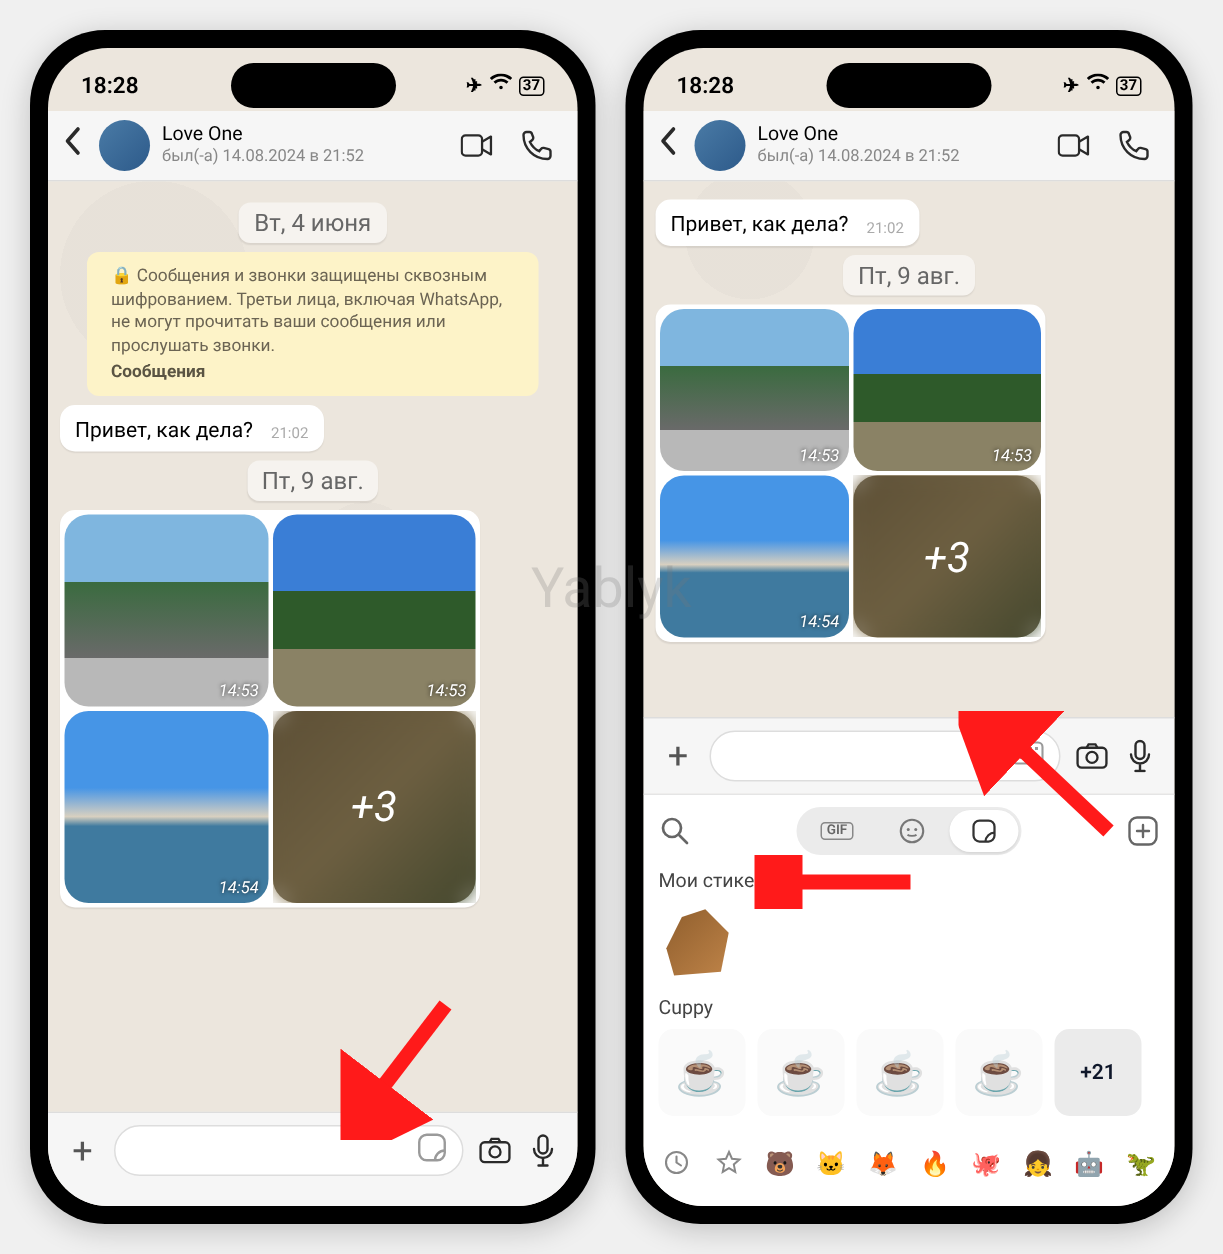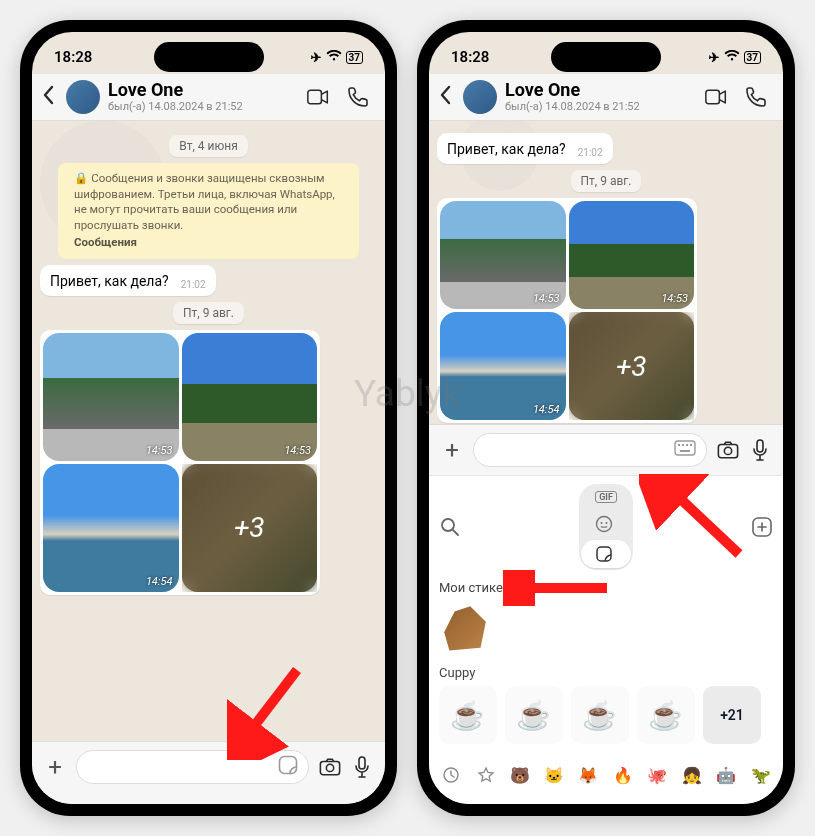--- a/index.html
+++ b/index.html
@@ -61,37 +61,37 @@
     gap: 8px;
   }
   .back-chevron { font-size: 22px; color: #333; width: 16px; }
   .avatar {
     width: 34px;
     height: 34px;
     border-radius: 50%;
     background: linear-gradient(135deg,#4a7ba6,#2d5a8a);
   }
   .contact-info { flex: 1; line-height: 1.15; }
-  .contact-name { font-size: 18px; font-weight: 700; }
+  .contact-name { font-size: 13px; font-weight: 400; }
   .contact-status { font-size: 11px; color: #888; }
   .header-actions { display: flex; gap: 18px; padding-right: 6px; }
   .icon { width: 22px; height: 22px; display: inline-flex; align-items: center; justify-content: center; }
   .chat-body {
     flex: 1;
     background: #ece6dd;
     background-image: radial-gradient(circle at 20% 10%, rgba(0,0,0,.02) 10%, transparent 10%),
                       radial-gradient(circle at 60% 40%, rgba(0,0,0,.02) 8%, transparent 8%);
     overflow-y: auto;
     padding: 8px;
     position: relative;
   }
   .date-pill {
     background: #f6f3ef;
     color: #666;
-    font-size: 12px;
+    font-size: 16px;
     padding: 4px 10px;
     border-radius: 8px;
     margin: 6px auto;
     width: fit-content;
     box-shadow: 0 1px 1px rgba(0,0,0,.08);
   }
   .enc-notice {
     background: #fdf3c8;
     color: #6b6453;
     font-size: 11.5px;
@@ -170,21 +170,21 @@
     background:#fff;
     border-top:1px solid #e5e5e5;
     padding: 8px 10px 16px;
   }
   .picker-tabs {
     display:flex; align-items:center; justify-content:space-between;
     margin-bottom:10px;
   }
   .seg {
     background:#ebebeb; border-radius:18px;
-    display:flex; gap:2px; padding:2px;flex-direction:column;
+    display:flex; gap:2px; padding:2px;
   }
   .seg-item {
     padding: 5px 14px; border-radius:16px;
     font-size:11px; font-weight:600; color:#666;
     display:flex; align-items:center;
   }
   .seg-item.active { background:#fff; box-shadow:0 1px 2px rgba(0,0,0,.1); }
   .section-title { font-size:13px; color:#444; margin:4px 0 6px; }
   .my-sticker {
     width:52px; height:52px;

